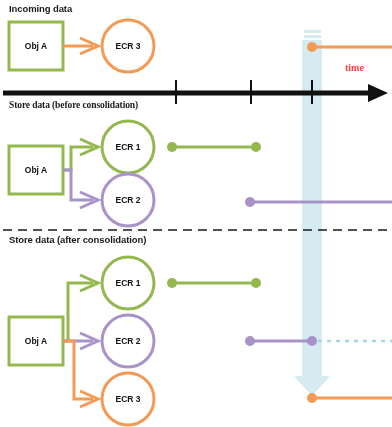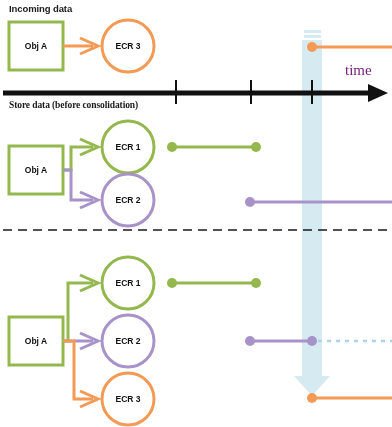--- a/index.html
+++ b/index.html
@@ -38,23 +38,24 @@
     font-family: "Liberation Sans", sans-serif;
     font-size: 8.5px;
     font-weight: bold;
     color: #111111;
     white-space: nowrap;
     transform: translate(-50%, -50%);
   }
   .axis-label {
     position: absolute;
     font-family: "Liberation Serif", serif;
-    font-size: 15px;
-    color: #701a75;
+    font-size: 10px;
+    color: #ef4444;
     white-space: nowrap;
+    font-weight: bold;
   }
 </style>
 </head>
 <body>
 
 <div id="stage">
 
   <svg class="svg-layer" viewBox="0 0 392 427">
 
     <g>
@@ -146,20 +147,21 @@
       <line x1="312" y1="398" x2="392" y2="398" stroke="#f49a55" stroke-width="3"></line>
       <circle cx="312" cy="398" r="5" fill="#f49a55"></circle>
     </g>
 
   </svg>
 
   <div class="section-label" style="left:9px; top:3px;">Incoming data</div>
 
   <div class="section-label" style="left:9px; top:100px;font-family:Liberation Serif, serif;">Store data (before consolidation)</div>
 
+  <div class="section-label" style="left:9px; top:234px;">Store data (after consolidation)</div>
 
   <div class="axis-label" style="left:345px; top:62px;">time</div>
 
   <div class="node-label" style="left:36px; top:46px;">Obj A</div>
   <div class="node-label" style="left:128px; top:46px;">ECR 3</div>
 
   <div class="node-label" style="left:36px; top:170px;">Obj A</div>
   <div class="node-label" style="left:128px; top:147px;">ECR 1</div>
   <div class="node-label" style="left:128px; top:200px;">ECR 2</div>
 

